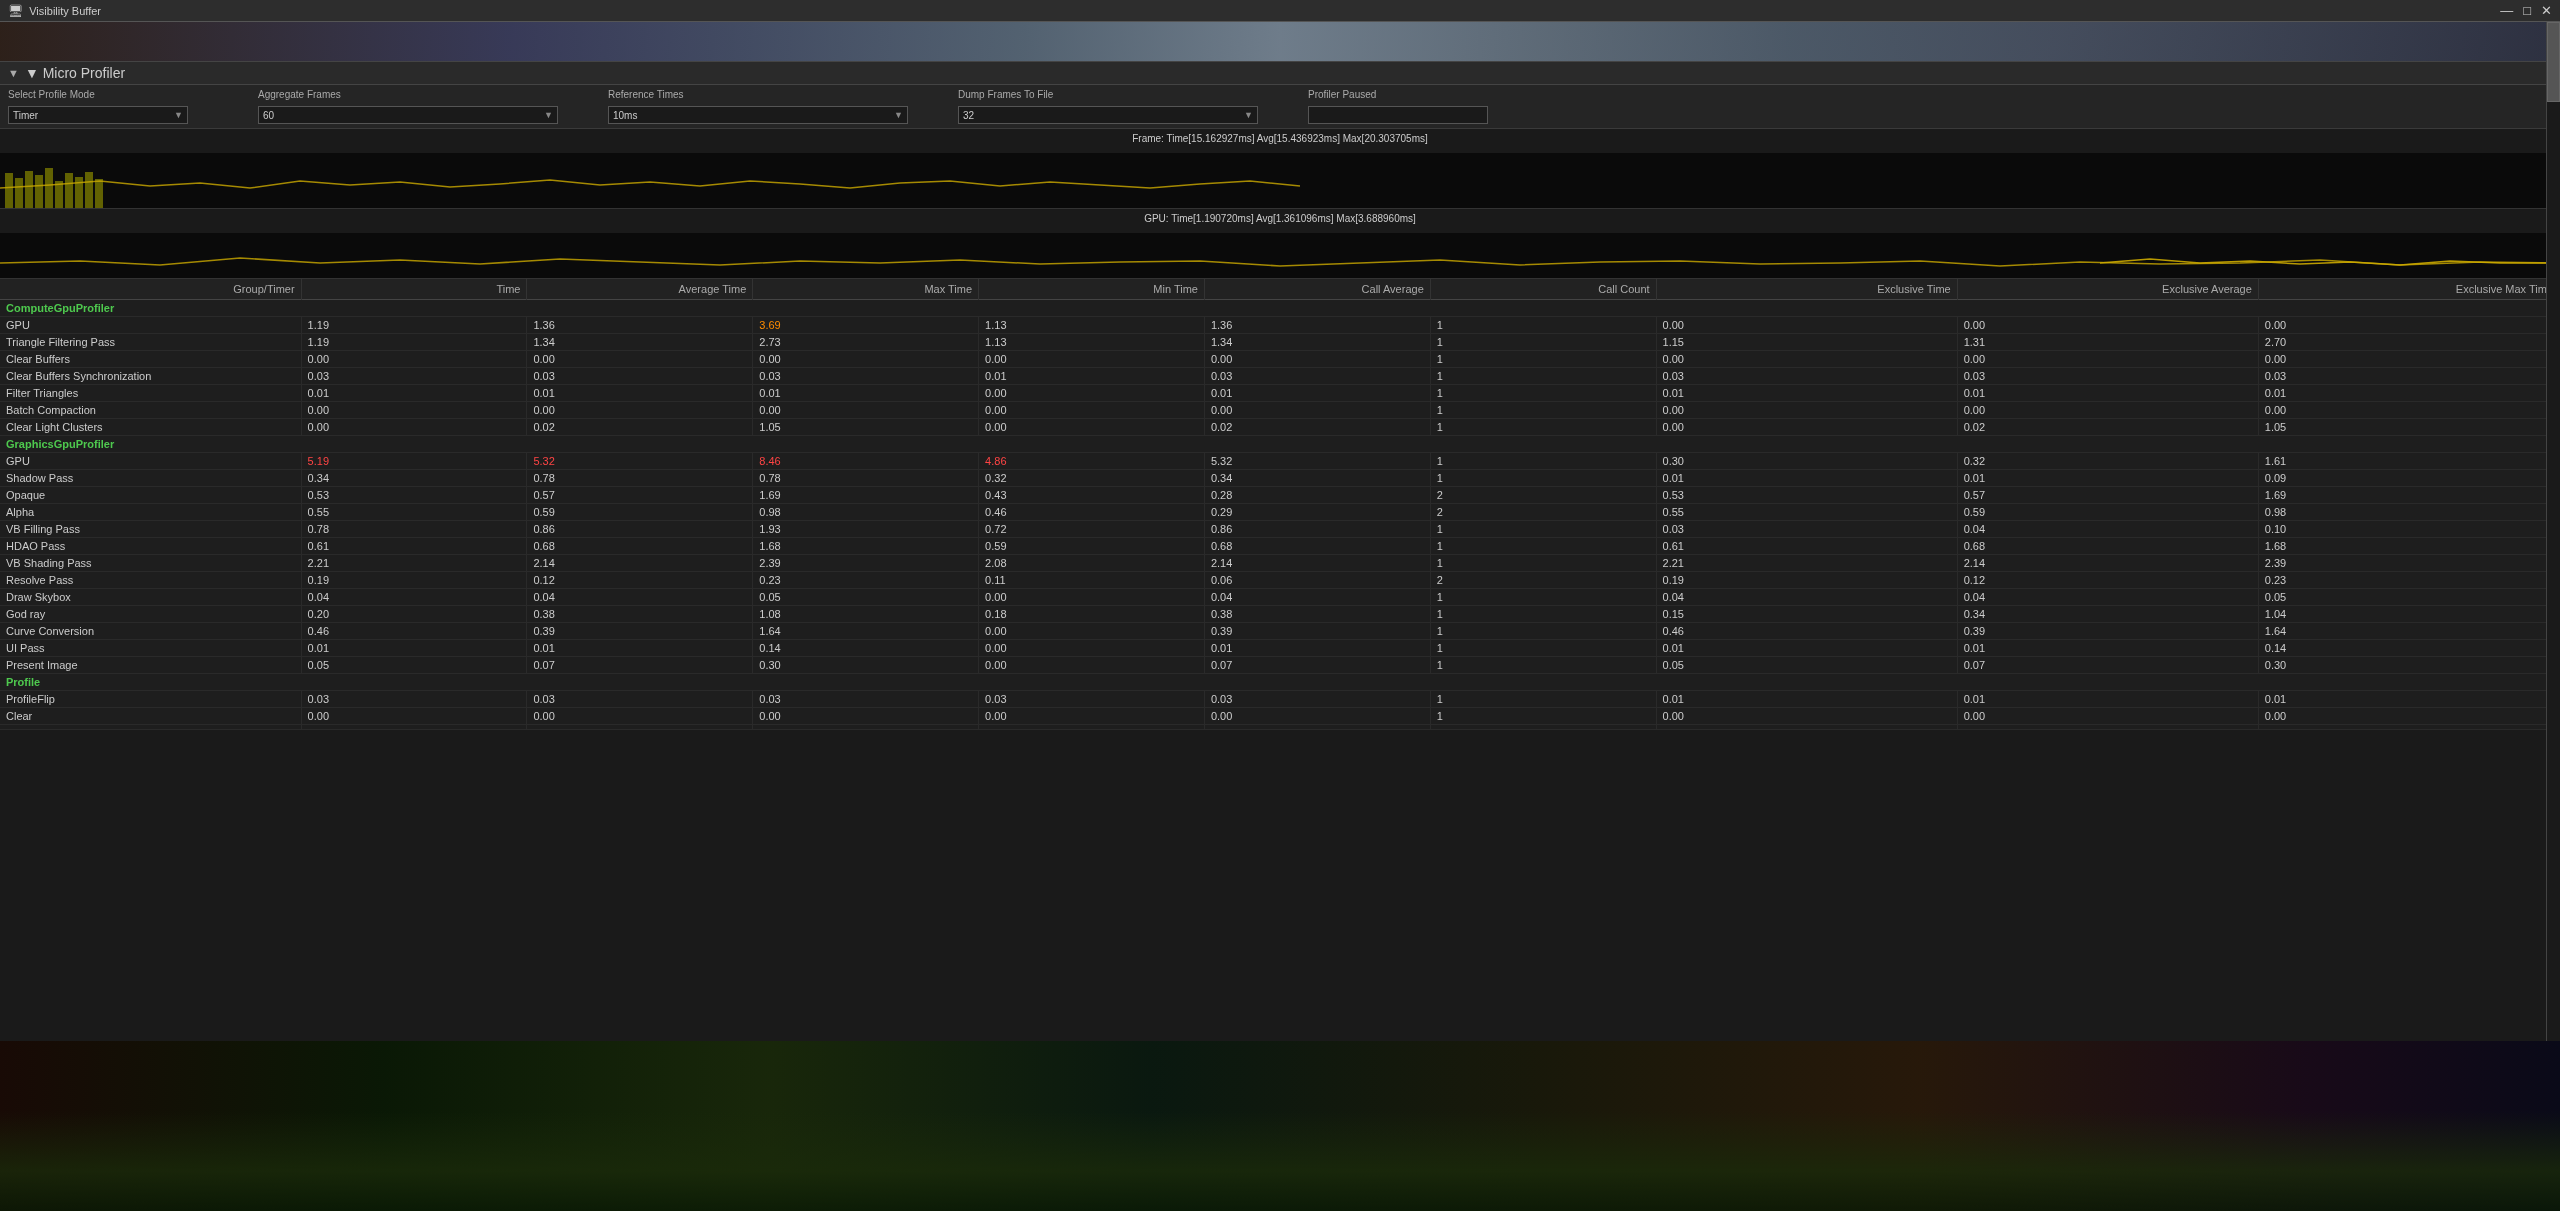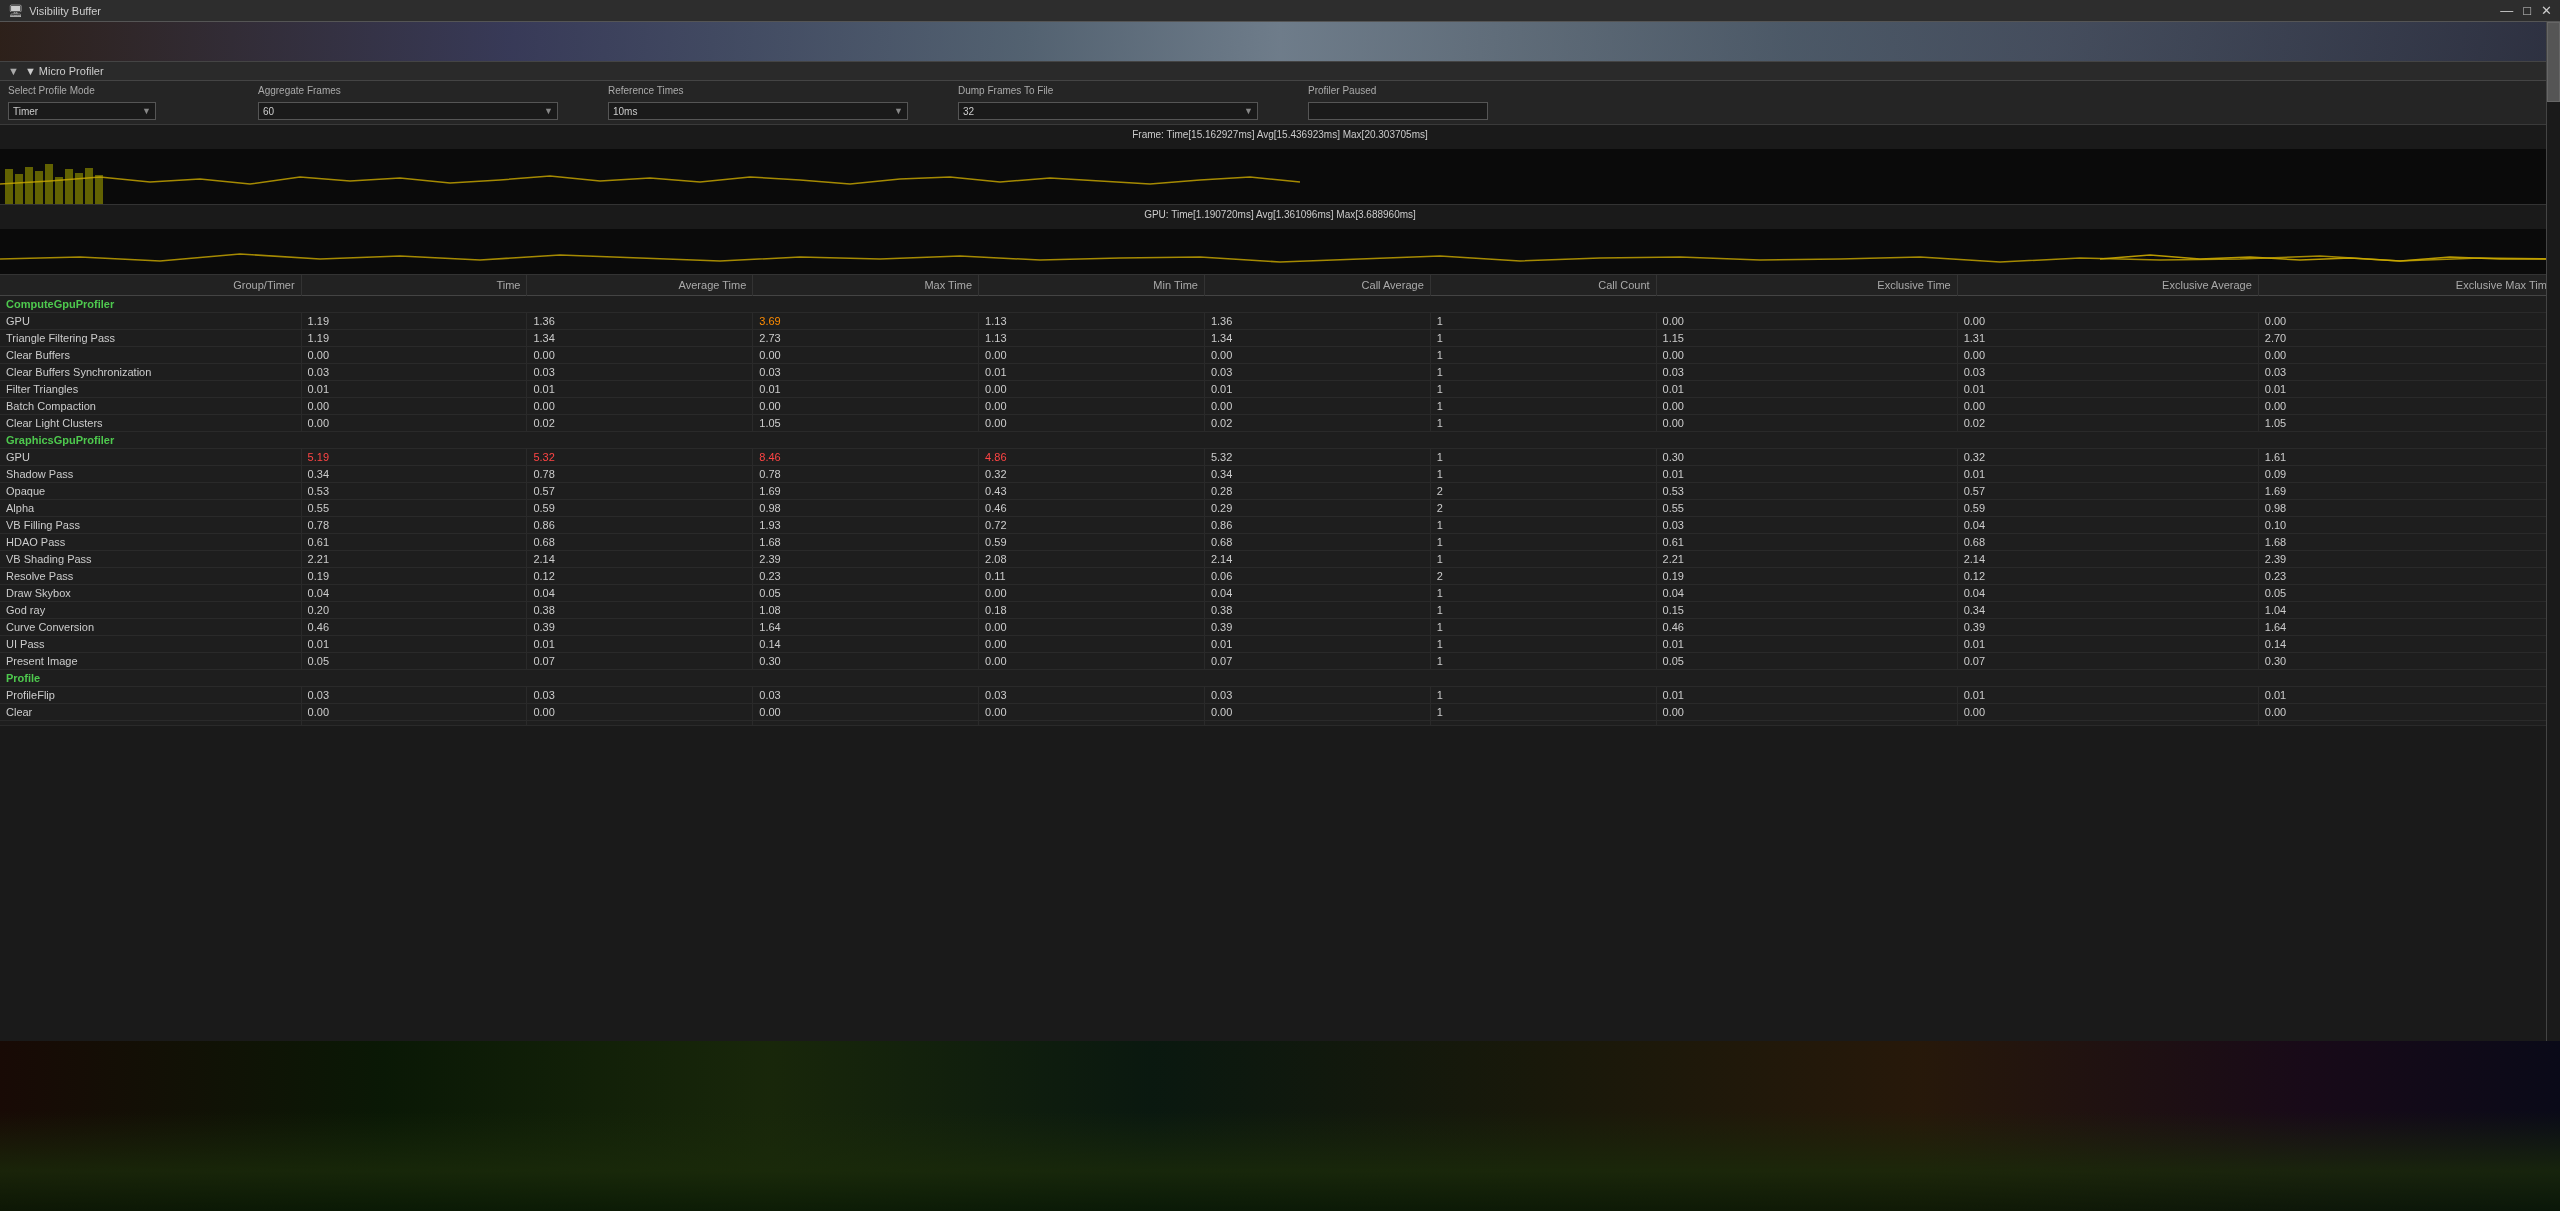--- a/index.html
+++ b/index.html
@@ -77,21 +77,21 @@
       color: #aaaaaa;
       margin-bottom: 6px;
     }
 
     .control-select {
       background: #1a1a1a;
       border: 1px solid #555;
       color: #cccccc;
       font-size: 10px;
       padding: 2px 4px;
-      width: 148px;
+      width: 180px;
       display: flex;
       align-items: center;
       justify-content: space-between;
       height: 18px;
     }
 
     .dropdown-arrow {
       color: #888;
       font-size: 9px;
     }
@@ -226,21 +226,21 @@
 
   <div style="position:absolute; inset:0; background: linear-gradient(to right, #2a1a0a 0%, #3a3a5a 20%, #5a6a7a 40%, #7a8a9a 50%, #4a5a6a 70%, #2a2a3a 100%); opacity:0.8;"></div>
 </div>
 
 <div id="main-container">
 
   <div id="micro-profiler">
 
     <div id="profiler-header">
       <span style="color:#aaa;">▼</span>
-      <span style="font-size:11px; color:#ccc;">▼ Micro Profiler</span>
+      <span style="font-size:14px; color:#ccc;">▼ Micro Profiler</span>
     </div>
 
     <div id="profiler-controls" style="background:#252525; display:flex; align-items:flex-end; padding:4px 8px; gap:0; border-bottom:1px solid #3a3a3a;">
 
       <div class="control-group" style="min-width:220px;">
         <div class="control-label">Select Profile Mode</div>
         <div class="control-select">
           <span>Timer</span>
           <span class="dropdown-arrow">▼</span>
         </div>

